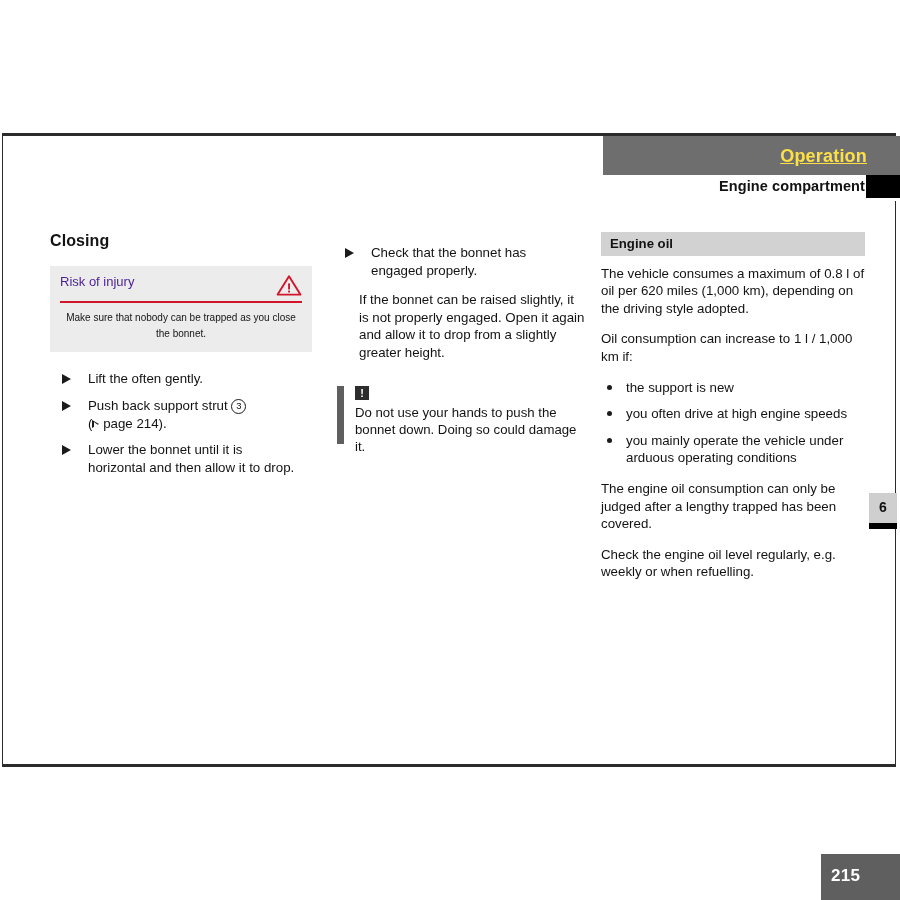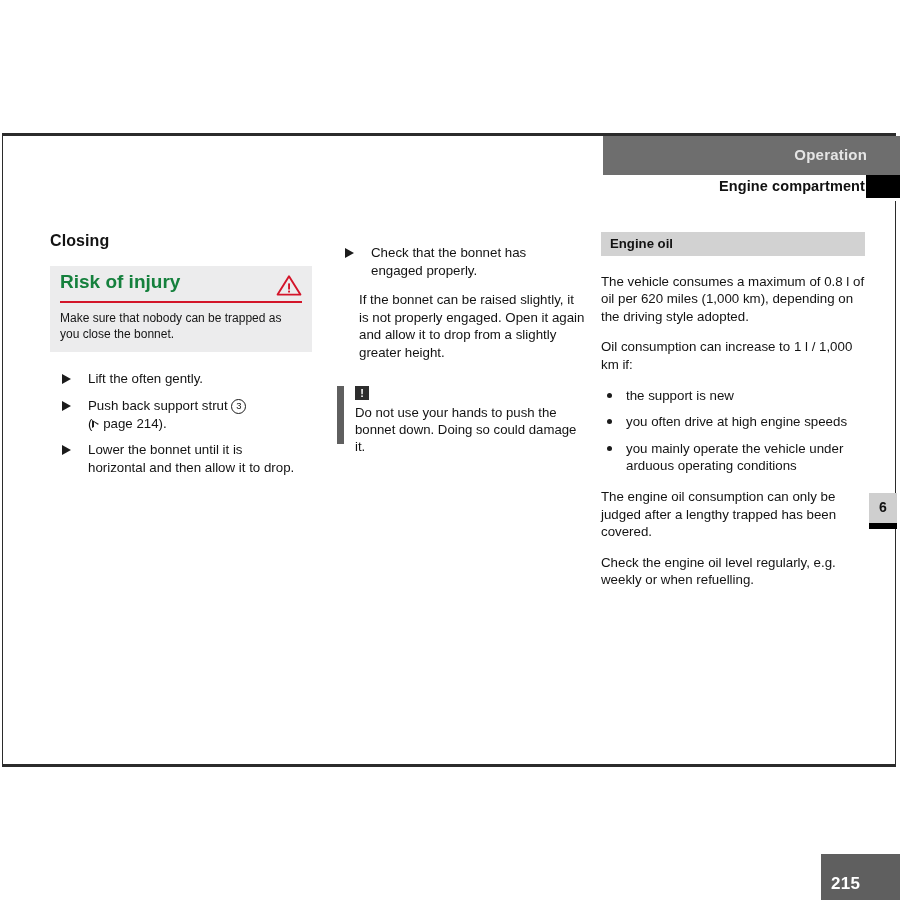--- a/index.html
+++ b/index.html
@@ -35,25 +35,26 @@
     left: 600px;
     top: 0px;
     width: 300px;
     height: 39px;
     background: #6e6e6e;
   }
   #chapter-band .label {
     position: absolute;
     right: 36px;
     top: 10px;
-    color: #e5e5e5;
-    font-size: 15px;
+    color: #fde047;
+    font-size: 18px;
     font-weight: bold;
     letter-spacing: .2px;
     white-space: nowrap;
+    text-decoration: underline;
   }
   #section-band {
     position: absolute;
     left: 600px;
     top: 39px;
     width: 300px;
     height: 26px;
     background: #ffffff;
   }
   #section-band .label {
@@ -101,35 +102,36 @@
     margin: 0 0 18px 0;
     box-sizing: border-box;
     width: 262px;
   }
   .warnbox .wb-head {
     display: flex;
     align-items: flex-start;
     justify-content: space-between;
   }
   .warnbox .wb-title {
-    color: #15803d;
-    font-size: 19px;
-    font-weight: bold;
+    color: #4c1d95;
+    font-size: 13px;
+    font-weight: normal;
     line-height: 18px;
   }
   .warn-tri { flex: 0 0 auto; margin-top: 1px; }
   .warnbox .wb-rule {
     height: 2px;
     background: #d3152a;
     margin: 4px 0 7px 0;
   }
   .warnbox .wb-body {
-    font-size: 12px;
+    font-size: 10px;
     line-height: 16.4px;
     color: #151515;
+    text-align: center;
   }
 
   
   ul.tri-list { list-style: none; margin: 12px; padding: 0; }
   ul.tri-list > li {
     position: relative;
     padding-left: 26px;
     margin-bottom: 9px;
   }
   ul.tri-list > li .tri {
@@ -209,21 +211,21 @@
   .notebox .nb-body { font-size: 13.2px; line-height: 17.4px; }
 
   
   .graybar-head {
     background: #d2d2d2;
     width: 264px;
     padding: 3px 0 3px 9px;
     box-sizing: border-box;
     font-size: 13.2px;
     font-weight: bold;
-    margin-bottom: 17px;
+    margin-bottom: 9px;
   }
   .r-para { margin: 0 0 13px 0; }
   ul.dot-list { list-style: none; margin: 0 0 13px 0; padding: 0; }
   ul.dot-list > li {
     position: relative;
     padding-left: 25px;
     margin-bottom: 9px;
   }
   ul.dot-list > li .dot {
     position: absolute;
@@ -258,21 +260,21 @@
     position: absolute;
     left: 818px;
     top: 718px;
     width: 82px;
     height: 47px;
     background: #5f5f5f;
   }
   #folio .num {
     position: absolute;
     left: 10px;
-    top: 20px;
+    top: 12px;
     color: #ffffff;
     font-size: 17px;
     font-weight: bold;
     letter-spacing: .3px;
   }
 </style>
 </head>
 <body>
 
 <div id="page-sheet">

